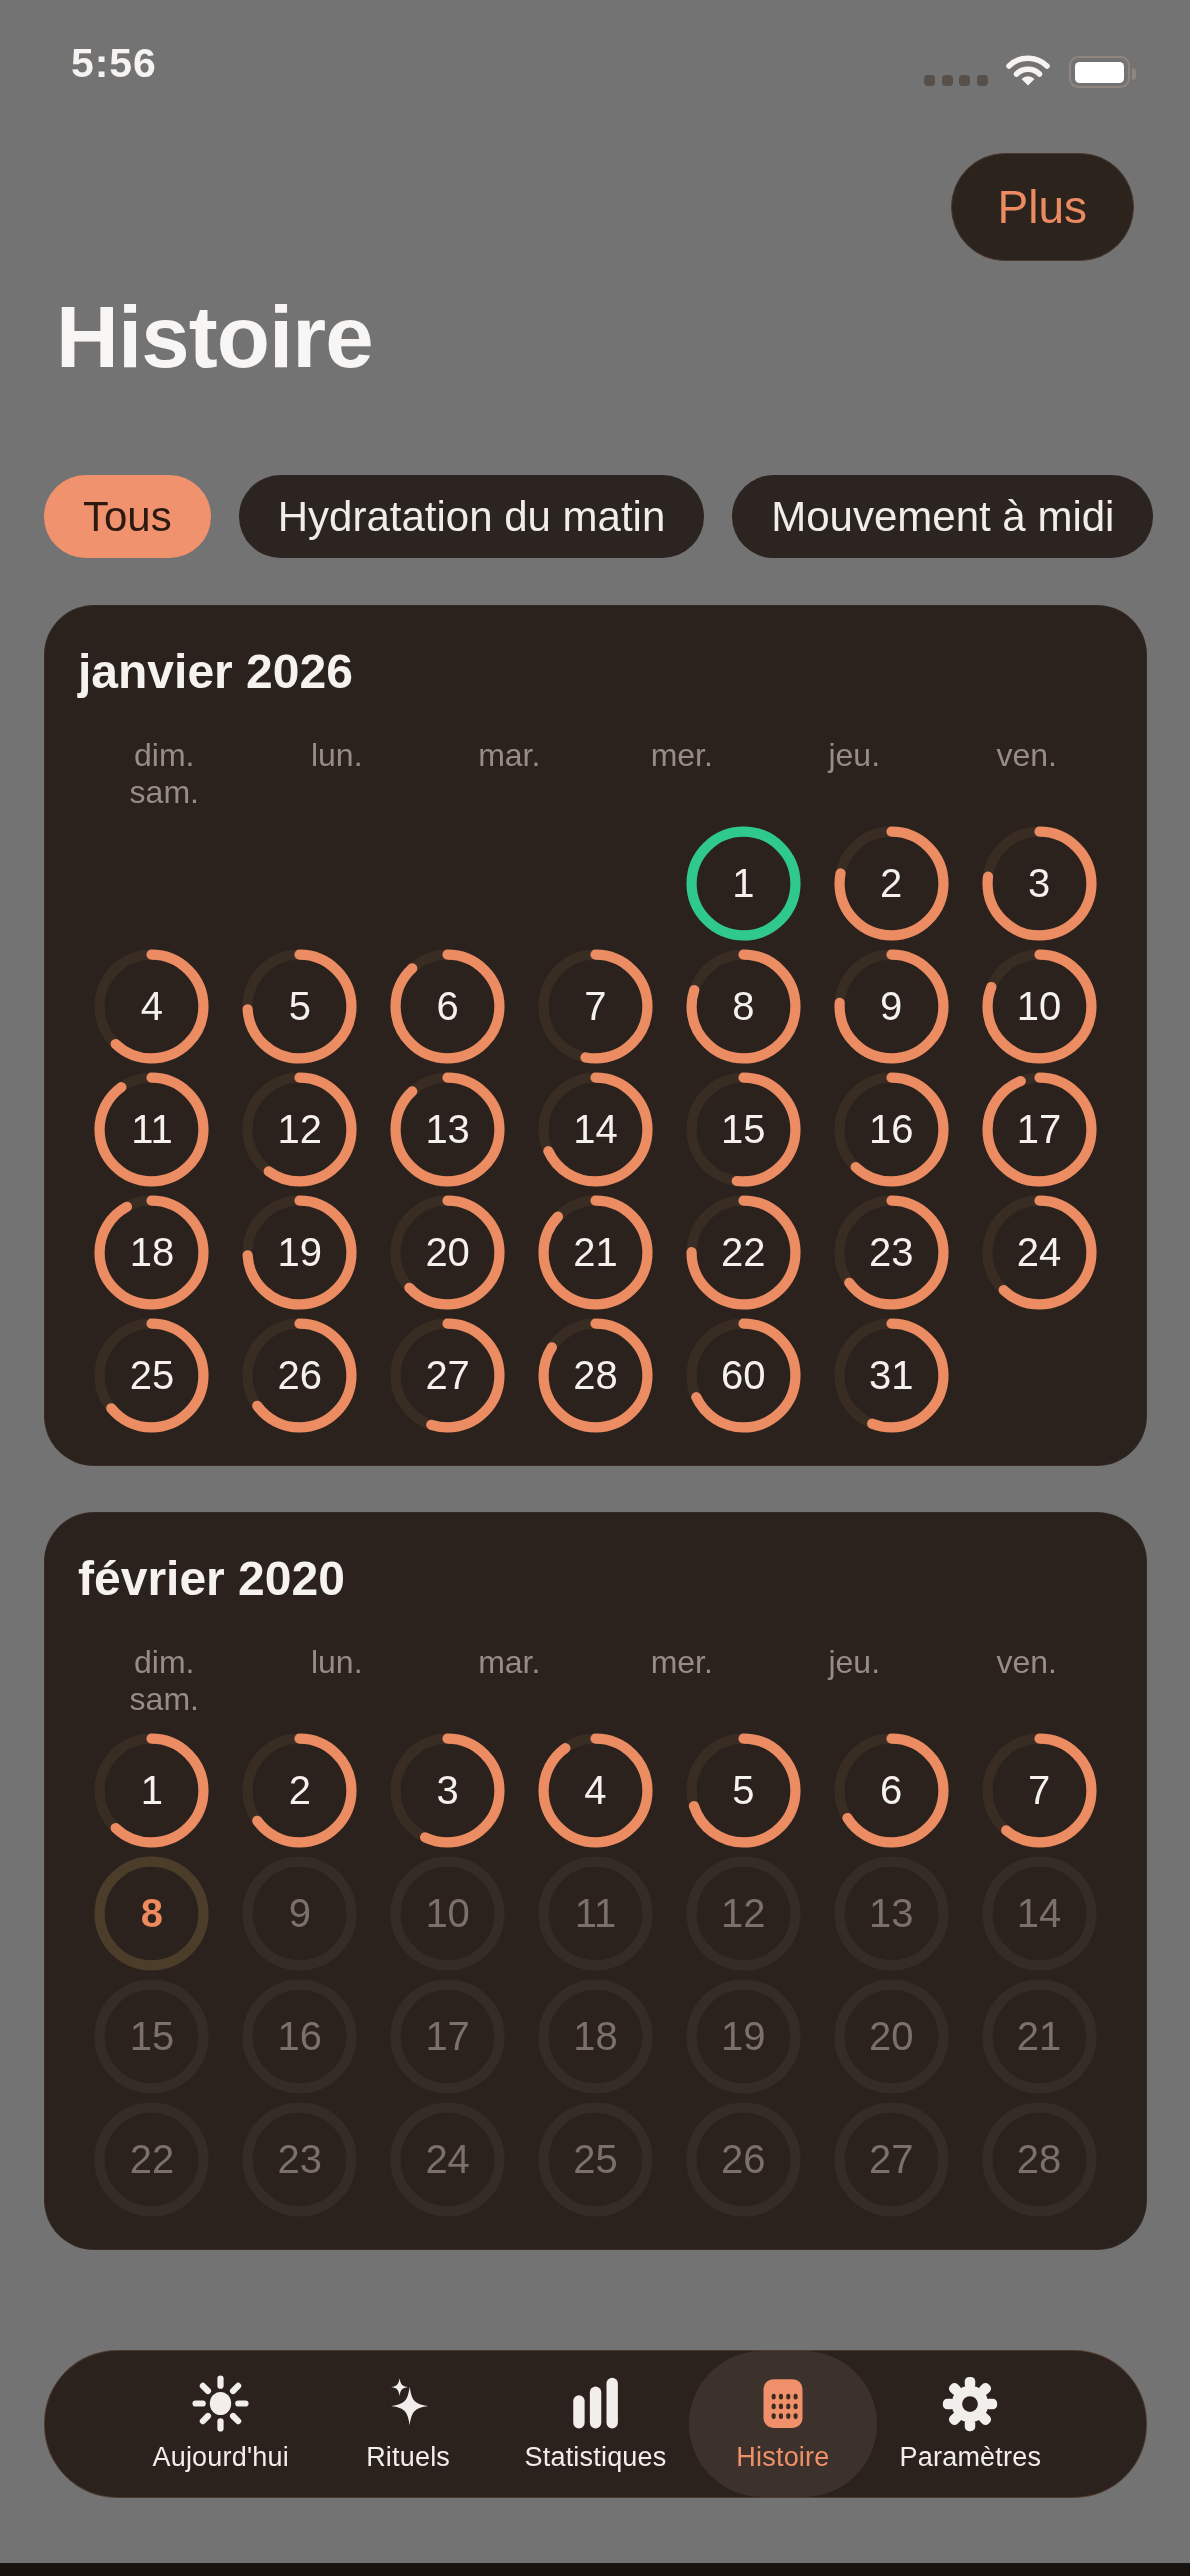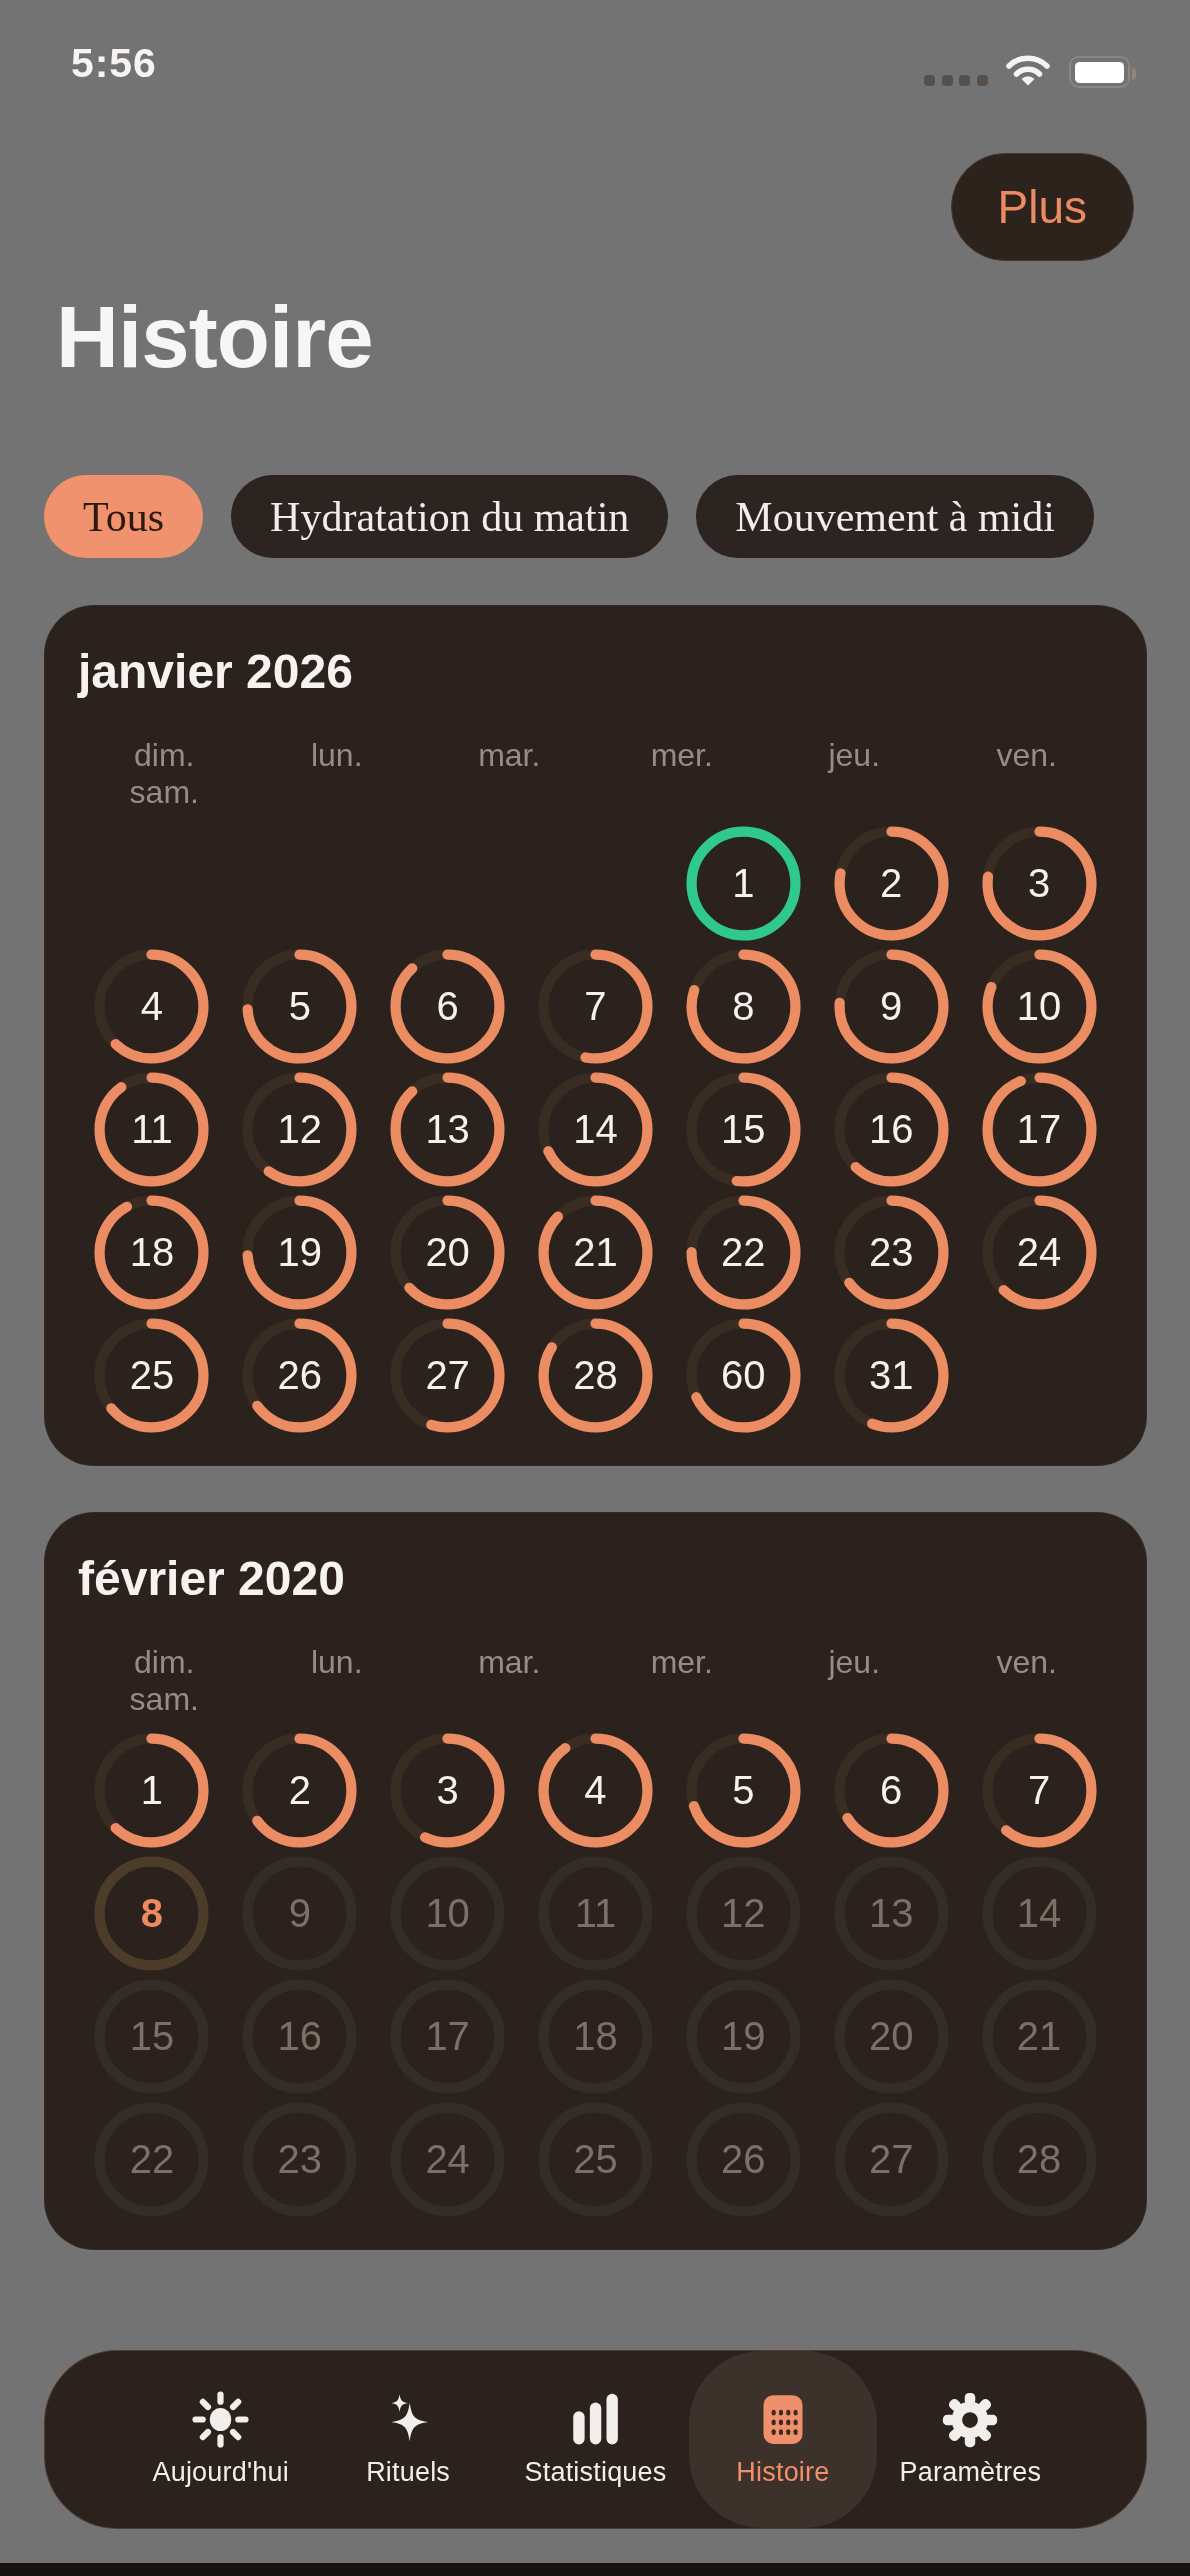--- a/index.html
+++ b/index.html
@@ -30,21 +30,21 @@
   }
   .page-title {
     position:absolute; top:287px; left:56px;
     font-size:87px; font-weight:700; letter-spacing:-0.9px; color:#f8f6f4;
   }
 
   
   .chips { position:absolute; top:475px; left:44px; right:44px; display:flex; gap:28px; }
   .chip {
     height:83px; padding:0 39px; border-radius:42px; border:0; cursor:pointer;
-    background:#2c2420; color:#f1edea; font-size:42px; font-family:Liberation Serif, serif;
+    background:#2c2420; color:#f1edea; font-size:42px; font-family:Liberation Sans, sans-serif;
     display:flex; align-items:center; white-space:nowrap;
   }
   .chip.active { background:#f0926d; color:#2c1a10; font-weight:500; }
 
   
   .months { position:absolute; top:605px; left:44px; right:44px; display:flex; flex-direction:column; gap:46px; }
   .card {
     background:#2b221d; border:1.9px solid rgba(255,255,255,0.04);
     border-radius:50px; padding:37px 33px 28px;
   }
@@ -56,21 +56,21 @@
   .day svg { position:absolute; inset:0; display:block; }
   .day .num {
     position:absolute; inset:0; display:flex; align-items:center; justify-content:center;
     font-size:40px; color:#f4f1ee;
   }
   .day.future .num { color:#7b7168; }
   .day.today .num { color:#ee8a5e; font-weight:700; }
 
   
   .tabbar {
-    position:absolute; left:44px; right:44px; top:2350px; height:179px;
+    position:absolute; left:44px; right:44px; top:2350px; height:148px;
     background:#2b221d; border:1.9px solid rgba(199,149,120,0.22);
     border-radius:73px; display:flex; align-items:stretch; padding:0 82px;
   }
   .tab {
     flex:1; display:flex; flex-direction:column; align-items:center; justify-content:center;
     gap:9.3px; color:#f2eeeb; cursor:pointer; border-radius:73px;
   }
   .tab.active { background:#3c322b; color:#ef906a; }
   .tab .tab-icon { height:57px; display:flex; align-items:flex-end; }
   .tab .tab-icon svg { display:block; }

